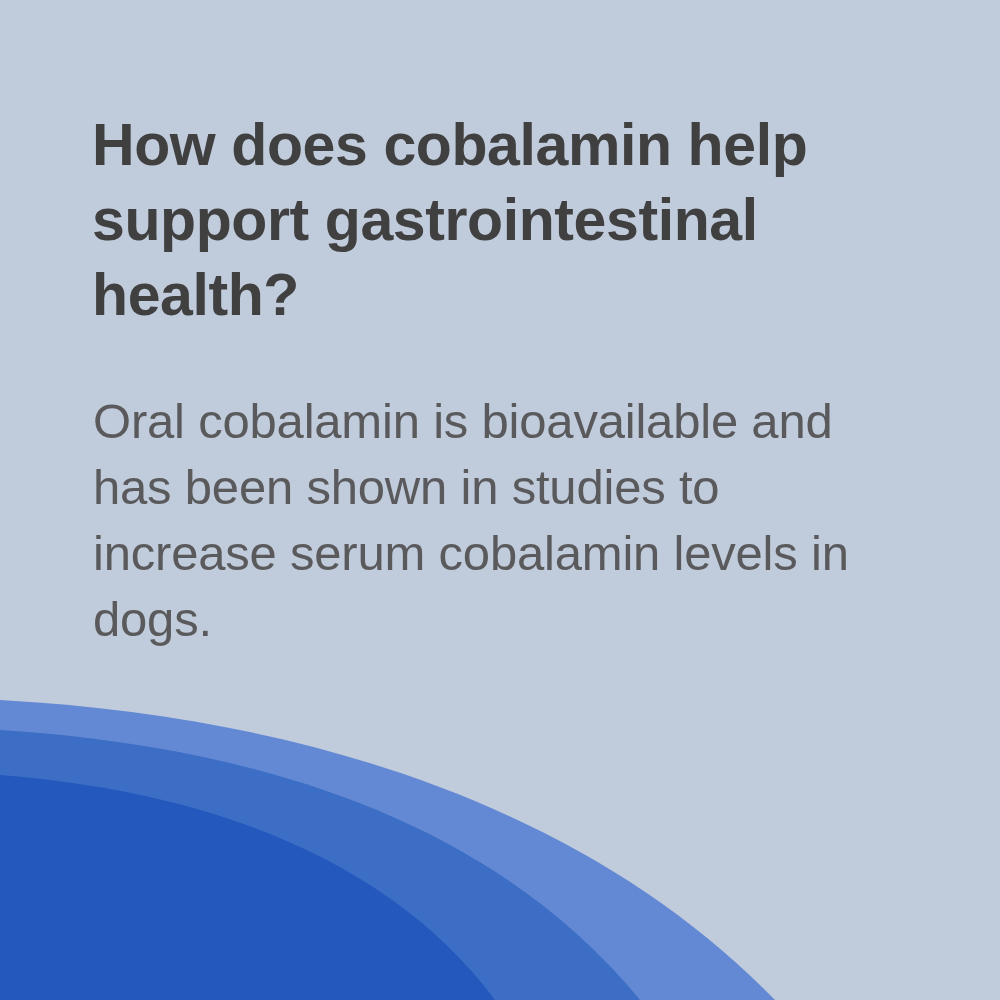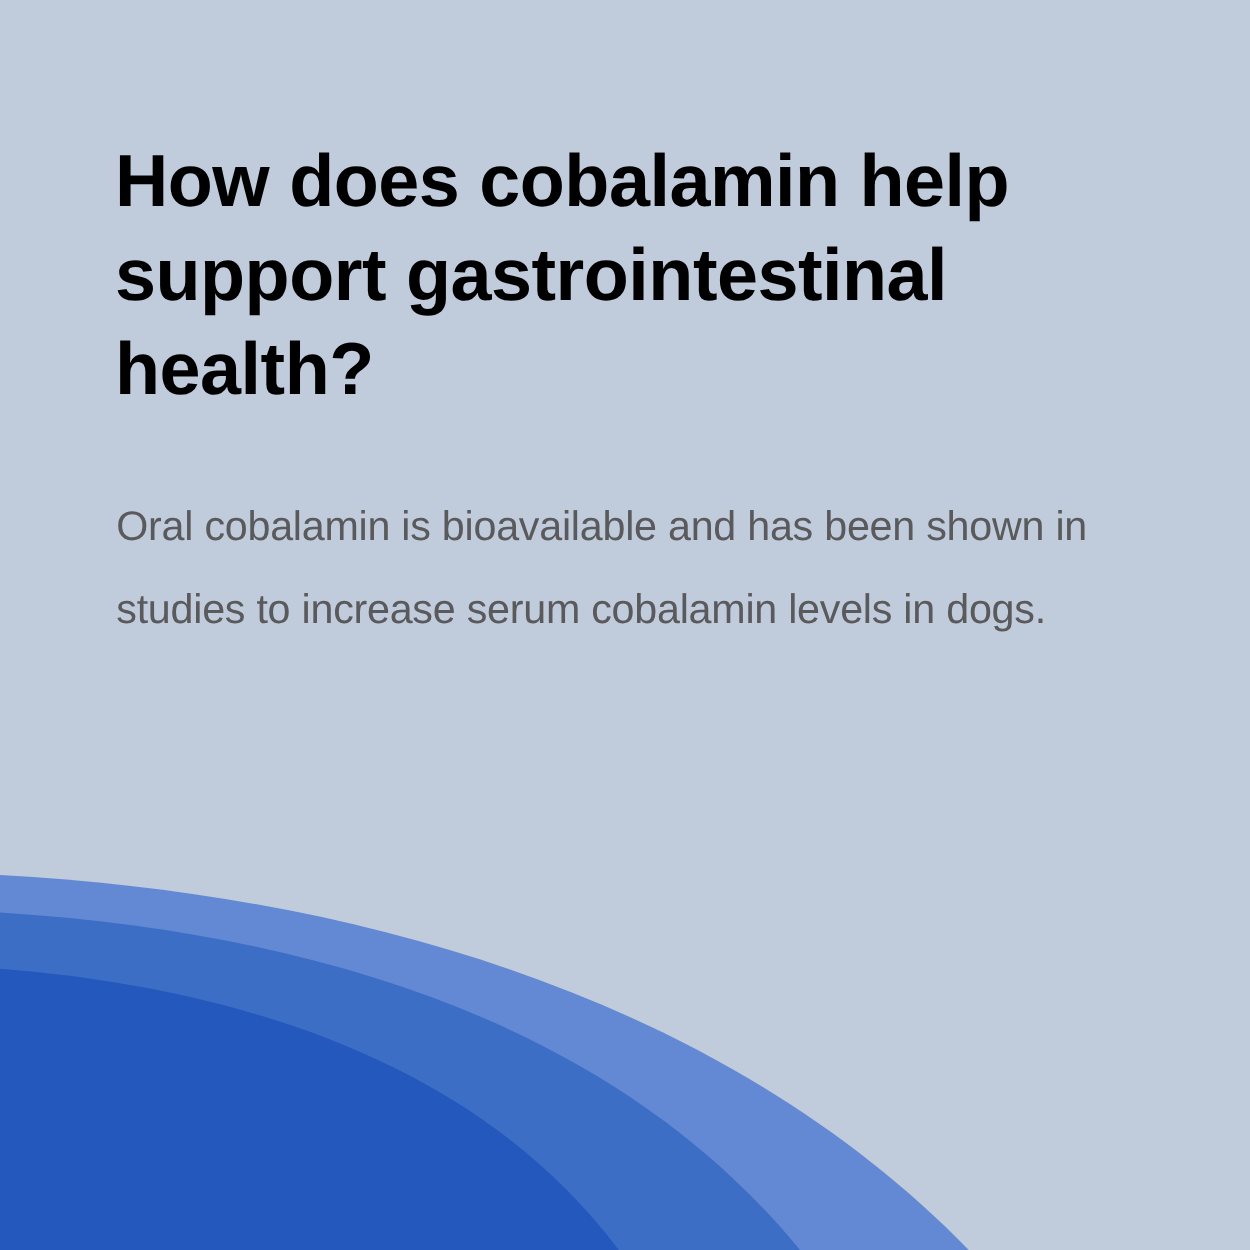--- a/index.html
+++ b/index.html
@@ -53,21 +53,21 @@
     color: #1550c8;
     white-space: pre-line;
   }
 
   #bodycopy {
     position: absolute;
     left: 93px;
     top: 388px;
     width: 800px;
     margin: 0;
-    font-size: 33px;
+    font-size: 49px;
     line-height: 66px;
     font-weight: normal;
     letter-spacing: -0.2px;
     color: #5a5a5c;
     white-space: pre-line;
   }
 </style>
 </head>
 <body>
 
@@ -76,18 +76,18 @@
   <svg id="decor" viewBox="0 0 1000 1000" preserveAspectRatio="none">
 
     <path id="arc-outer" d="M 0,700 C 330,718 600,820 775,1000 L 0,1000 Z" fill="#6389D4"></path>
 
     <path id="arc-middle" d="M 0,730 C 285,748 505,835 640,1000 L 0,1000 Z" fill="#3B6EC4"></path>
 
     <path id="arc-inner" d="M 0,775 C 215,792 392,862 495,1000 L 0,1000 Z" fill="#2458BD"></path>
   </svg>
 
   <div id="content">
-    <h1 id="headline" style="color: #000000;">How does cobalamin help support gastrointestinal health?</h1>
+    <h1 id="headline" style="color: #404040;">How does cobalamin help support gastrointestinal health?</h1>
 
     <p id="bodycopy" style="color: rgb(90, 90, 92);">Oral cobalamin is bioavailable and has been shown in studies to increase serum cobalamin levels in dogs.</p>
   </div>
 
 </div>
 
 </body></html>

